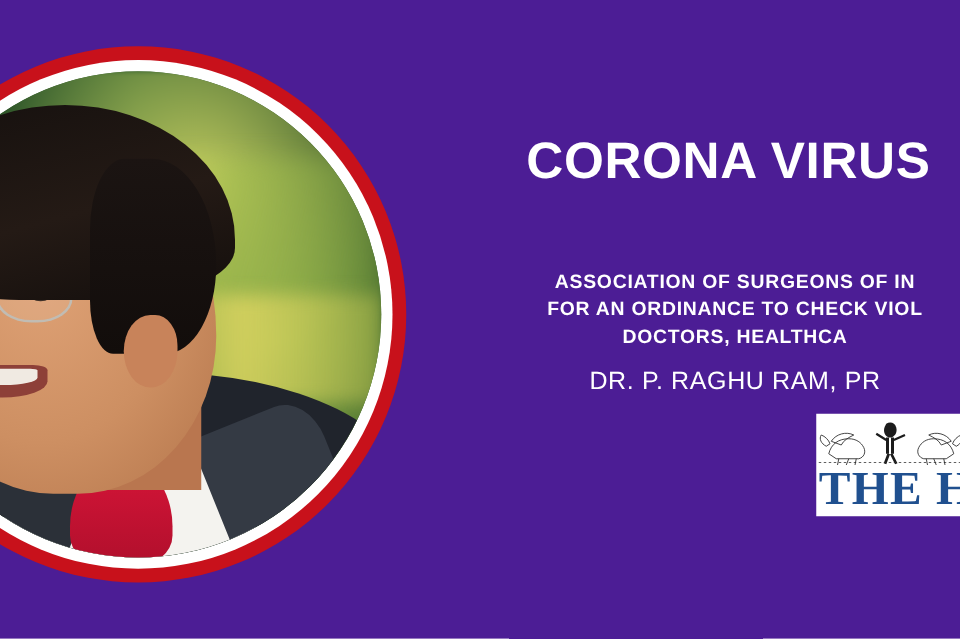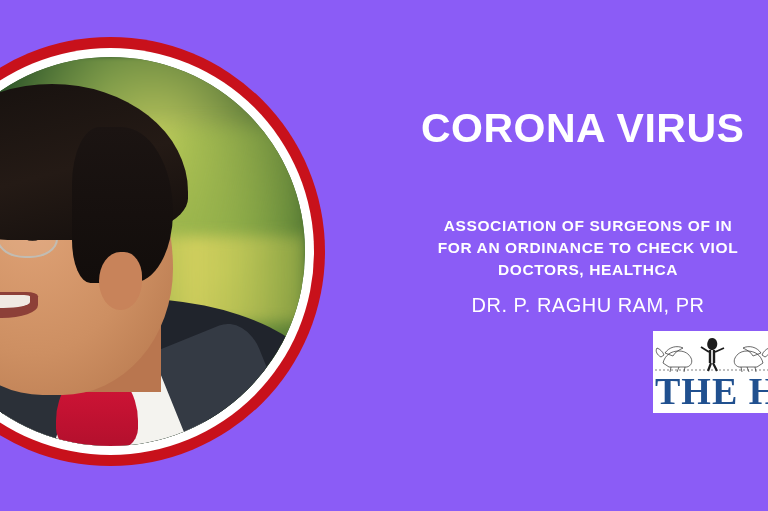--- a/index.html
+++ b/index.html
@@ -9,21 +9,21 @@
   }
   body {
     font-family: "Liberation Sans", sans-serif;
   }
 
   .poster {
     position: relative;
     width: 768px;
     height: 511px;
     overflow: hidden;
-    background: #8b5cf6;
+    background: #4c1d95;
   }
 
   
   .portrait-frame {
     position: absolute;
     left: -104px;
     top: 37px;
     width: 429px;
     height: 429px;
     border-radius: 50%;

